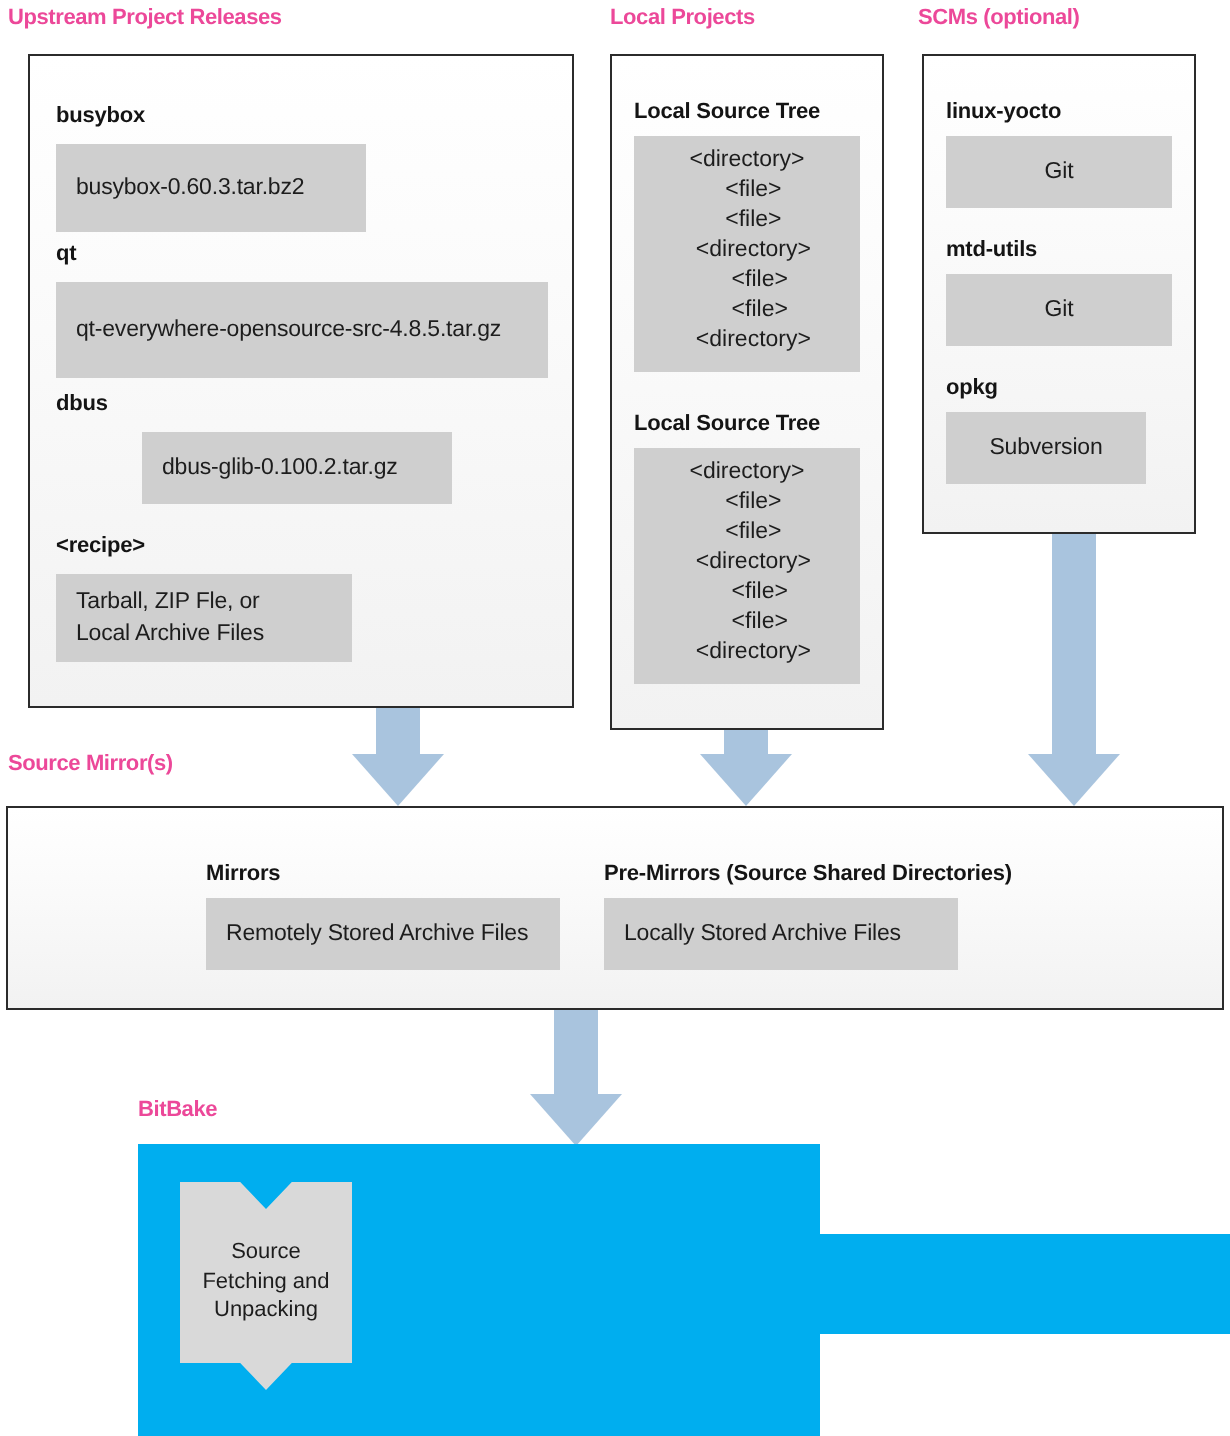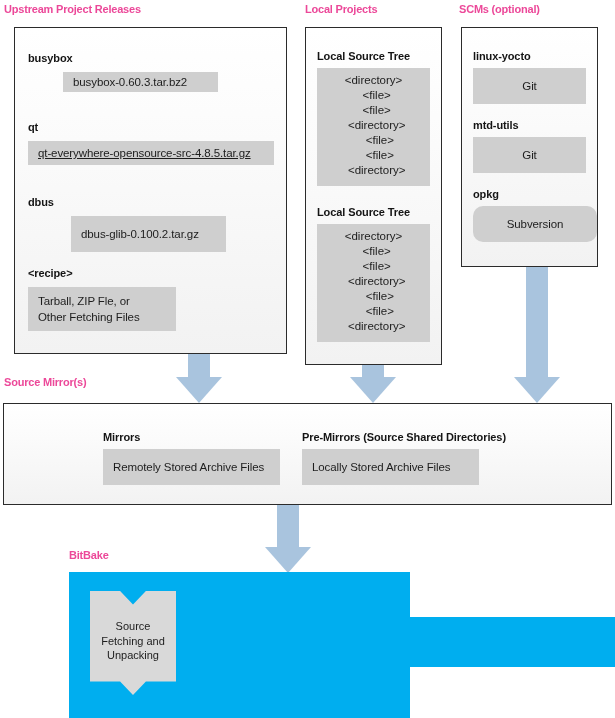--- a/index.html
+++ b/index.html
@@ -160,31 +160,31 @@
 
   <div class="section-title" id="title-upstream">Upstream Project Releases</div>
   <div class="section-title" id="title-local">Local Projects</div>
   <div class="section-title" id="title-scms">SCMs (optional)</div>
   <div class="section-title" id="title-mirrors">Source Mirror(s)</div>
   <div class="section-title" id="title-bitbake">BitBake</div>
 
   <div class="group-box" id="box-upstream"></div>
 
   <div class="item-label" style="left:28px; top:52px;">busybox</div>
-  <div class="chip left" style="left:28px; top:72px; width:155px; height:20px;margin-left:35px;">busybox-0.60.3.tar.bz2</div>
+  <div class="chip left" style="left:28px; top:72px; width:155px; height:44px;">busybox-0.60.3.tar.bz2</div>
 
   <div class="item-label" style="left:28px; top:121px;">qt</div>
-  <div class="chip left" style="left:28px; top:141px; width:246px; height:24px;text-decoration:underline;">qt-everywhere-opensource-src-4.8.5.tar.gz</div>
+  <div class="chip left" style="left:28px; top:141px; width:246px; height:48px;">qt-everywhere-opensource-src-4.8.5.tar.gz</div>
 
   <div class="item-label" style="left:28px; top:196px;">dbus</div>
   <div class="chip left" style="left:28px; top:216px; width:155px; height:36px;margin-left:43px;">dbus-glib-0.100.2.tar.gz</div>
 
   <div class="item-label" style="left:28px; top:267px;">&lt;recipe&gt;</div>
   <div class="chip multiline" style="left:28px; top:287px; width:148px; height:44px; white-space:pre-line;">Tarball, ZIP Fle, or
-Other Fetching Files</div>
+Local Archive Files</div>
 
   <div class="group-box" id="box-local"></div>
 
   <div class="item-label" style="left:317px; top:50px;">Local Source Tree</div>
   <div class="tree" id="tree-1" style="left:317px; top:68px; width:113px; height:118px;">
       <div>&lt;directory&gt;</div>
       <div>  &lt;file&gt;</div>
       <div>  &lt;file&gt;</div>
       <div>  &lt;directory&gt;</div>
       <div>    &lt;file&gt;</div>
@@ -205,21 +205,21 @@
 
   <div class="group-box" id="box-scms"></div>
 
   <div class="item-label" style="left:473px; top:50px;">linux-yocto</div>
   <div class="chip center" style="left:473px; top:68px; width:113px; height:36px;">Git</div>
 
   <div class="item-label" style="left:473px; top:119px;">mtd-utils</div>
   <div class="chip center" style="left:473px; top:137px; width:113px; height:36px;">Git</div>
 
   <div class="item-label" style="left:473px; top:188px;">opkg</div>
-  <div class="chip center" style="left:473px; top:206px; width:124px; height:36px;border-radius:10px;">Subversion</div>
+  <div class="chip center" style="left:473px; top:206px; width:100px; height:36px;">Subversion</div>
 
   <div class="arrow-wrap" id="arrow-upstream" style="left:176px; top:354px; width:46px; height:49px;">
     <div class="arrow-stem" style="height:23px;"></div>
     <div class="arrow-head" style="top:23px;"></div>
   </div>
 
   <div class="arrow-wrap" id="arrow-local" style="left:350px; top:365px; width:46px; height:38px;">
     <div class="arrow-stem" style="height:12px;"></div>
     <div class="arrow-head" style="top:12px;"></div>
   </div>

